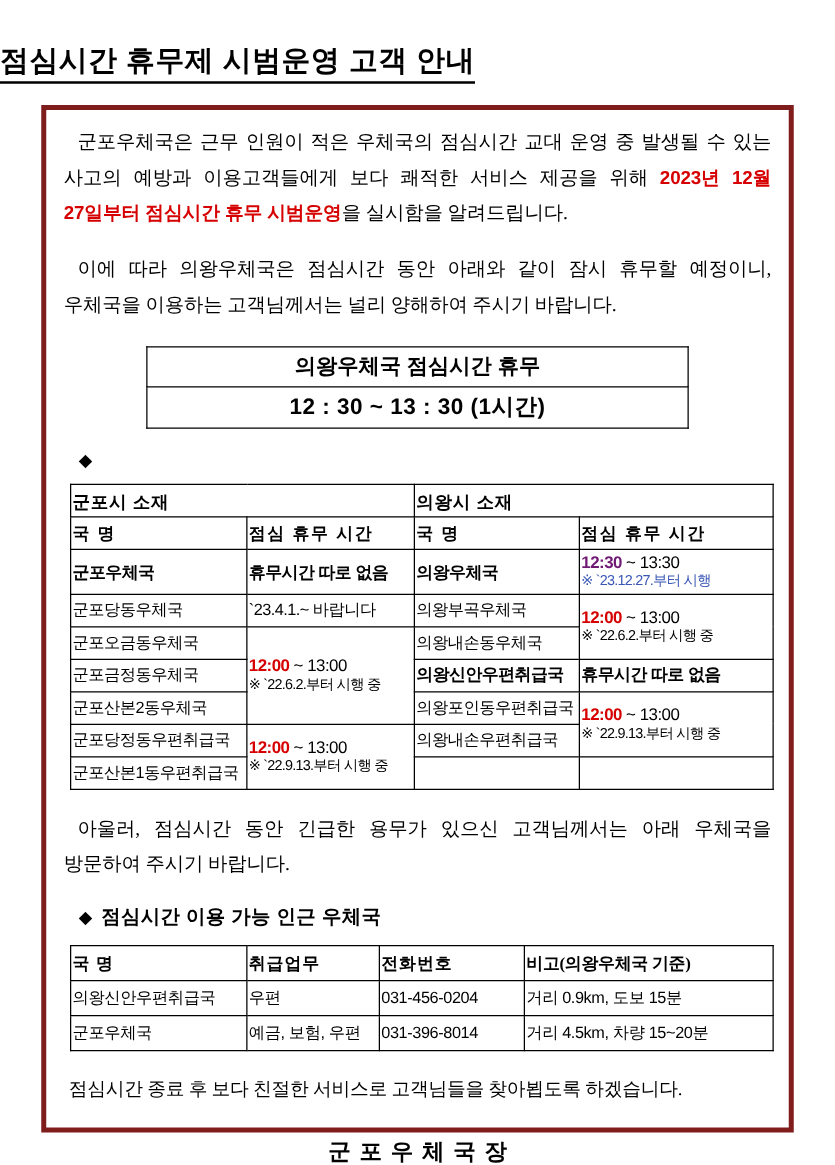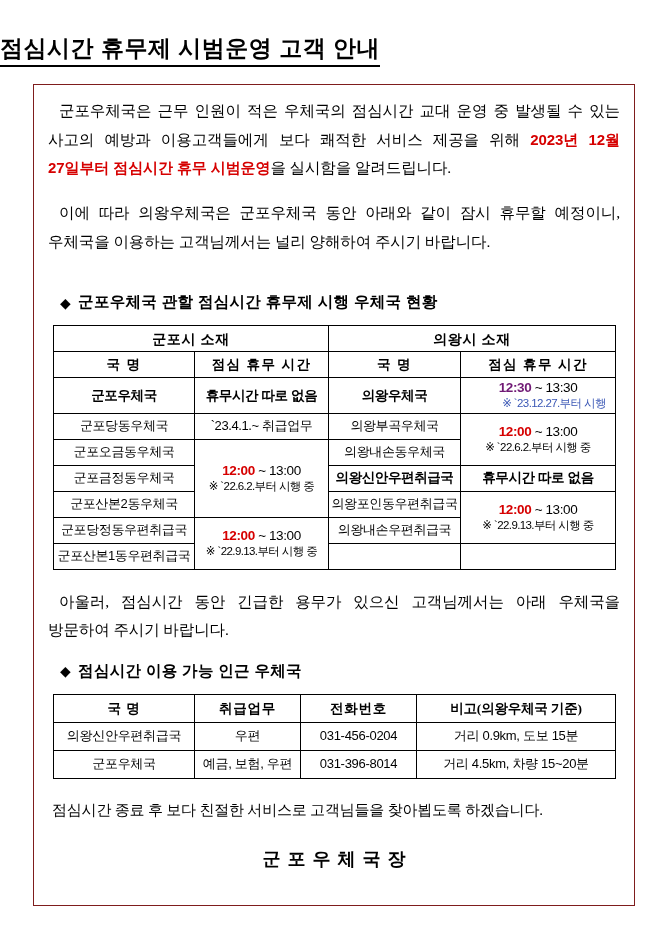--- a/index.html
+++ b/index.html
@@ -40,21 +40,21 @@
     line-height: 1.25;
   }
 
   
   .frame {
     position: absolute;
     left: 33px;
     top: 84px;
     width: 602px;
     height: 822px;
-    border: 1px solid #7f1d1d;
+    border: 4px solid #7f1d1d;
     box-sizing: border-box;
     padding: 12px 14px 0 14px;
   }
 
   
   .para {
     font-size: 15.5px;
     line-height: 1.85;
     letter-spacing: -0.1px;
     margin: 0;
@@ -111,21 +111,21 @@
   
   table.grid {
     border-collapse: collapse;
     width: 562px;
     margin-left: 5px;
     table-layout: fixed;
     font-family: "Liberation Sans", "DejaVu Sans", sans-serif;
   }
   table.grid td {
     border: 1px solid #000;
-    text-align: center;
+    text-align: left;
     vertical-align: middle;
     font-size: 13px;
     padding: 2px 1px;
     height: 21px;
     line-height: 1.15;
     letter-spacing: -0.4px;
     word-break: keep-all;
   }
   table.grid td.hd {
     font-weight: bold;
@@ -138,21 +138,21 @@
     letter-spacing: 0.6px;
   }
   table.grid td.bold {
     font-weight: bold;
     font-size: 13.5px;
   }
   td.two-line { line-height: 1.25; padding: 2px 1px; }
   .t-red { color: #d60000; font-weight: bold; font-size: 13.5px; }
   .t-blue { color: #701a75; font-weight: bold; font-size: 13.5px; }
   .t-note { font-size: 11.5px; letter-spacing: -0.6px; display: block; margin-top: 1px; }
-  .t-note-blue { color: #3a57b5; padding-left: 32px; }
+  .t-note-blue { color: #3a57b5; }
   .t-plain { font-size: 13.5px; }
 
   
   table.grid2 td {
     font-size: 13px;
     height: 23px;
     letter-spacing: -0.3px;
   }
   table.grid2 td.hd {
     font-weight: bold;
@@ -186,30 +186,41 @@
   <div class="title-wrap">
     <span class="doc-title">점심시간 휴무제 시범운영 고객 안내</span>
   </div>
 
   <div class="frame">
 
     <p class="para indent"><span>군포우체국은 근무 인원이 적은 우체국의 점심시간 교대 운영 중 발생될 수 있는 사고의 예방과 이용고객들에게 보다 쾌적한 서비스 제공을 위해 </span><span class="red">2023년 12월 27일부터 점심시간 휴무 시범운영</span><span>을 실시함을 알려드립니다.</span></p>
 
     <div class="gap-b"></div>
 
-    <p class="para indent">이에 따라 의왕우체국은 군포우체국 동안 아래와 같이 잠시 휴무할 예정이니, 우체국을 이용하는 고객님께서는 널리 양해하여 주시기 바랍니다.</p>
+    <p class="para indent">이에 따라 의왕우체국은 점심시간 동안 아래와 같이 잠시 휴무할 예정이니, 우체국을 이용하는 고객님께서는 널리 양해하여 주시기 바랍니다.</p>
 
     <div class="gap-c"></div>
 
+    <div class="timebox-wrap">
+      <table class="timebox">
+        <tbody>
+            <tr>
+          <td class="tb-head">의왕우체국 점심시간 휴무</td>
+        </tr>
+        <tr>
+          <td class="tb-time">12 : 30 ~ 13 : 30 (1시간)</td>
+        </tr>
+      </tbody>
+        </table>
+    </div>
 
     <div class="gap-c"></div>
 
     <div class="section-head">
       <span class="diamond">◆</span>
-      <span>군포우체국 관할 점심시간 휴무제 시행 우체국 현황</span>
     </div>
 
     <div class="gap-d"></div>
 
     <table class="grid">
       <colgroup>
         <col style="width:141px">
           <col style="width:134px">
           <col style="width:132px">
           <col style="width:155px">
@@ -231,21 +242,21 @@
           <td class="bold">휴무시간 따로 없음</td>
           <td class="bold">의왕우체국</td>
           <td class="two-line">
             <span><span class="t-blue">12:30</span><span class="t-plain"> ~  13:30</span></span>
             <span class="t-note t-note-blue">※ `23.12.27.부터 시행</span>
           </td>
         </tr>
 
         <tr>
           <td>군포당동우체국</td>
-          <td>`23.4.1.~ 취급업무</td>
+          <td>`23.4.1.~ 바랍니다</td>
           <td>의왕부곡우체국</td>
           <td class="two-line" rowspan="2">
             <span><span class="t-red">12:00</span><span class="t-plain"> ~  13:00</span></span>
             <span class="t-note">※ `22.6.2.부터 시행 중</span>
           </td>
         </tr>
 
         <tr>
           <td>군포오금동우체국</td>
           <td class="two-line" rowspan="3">

